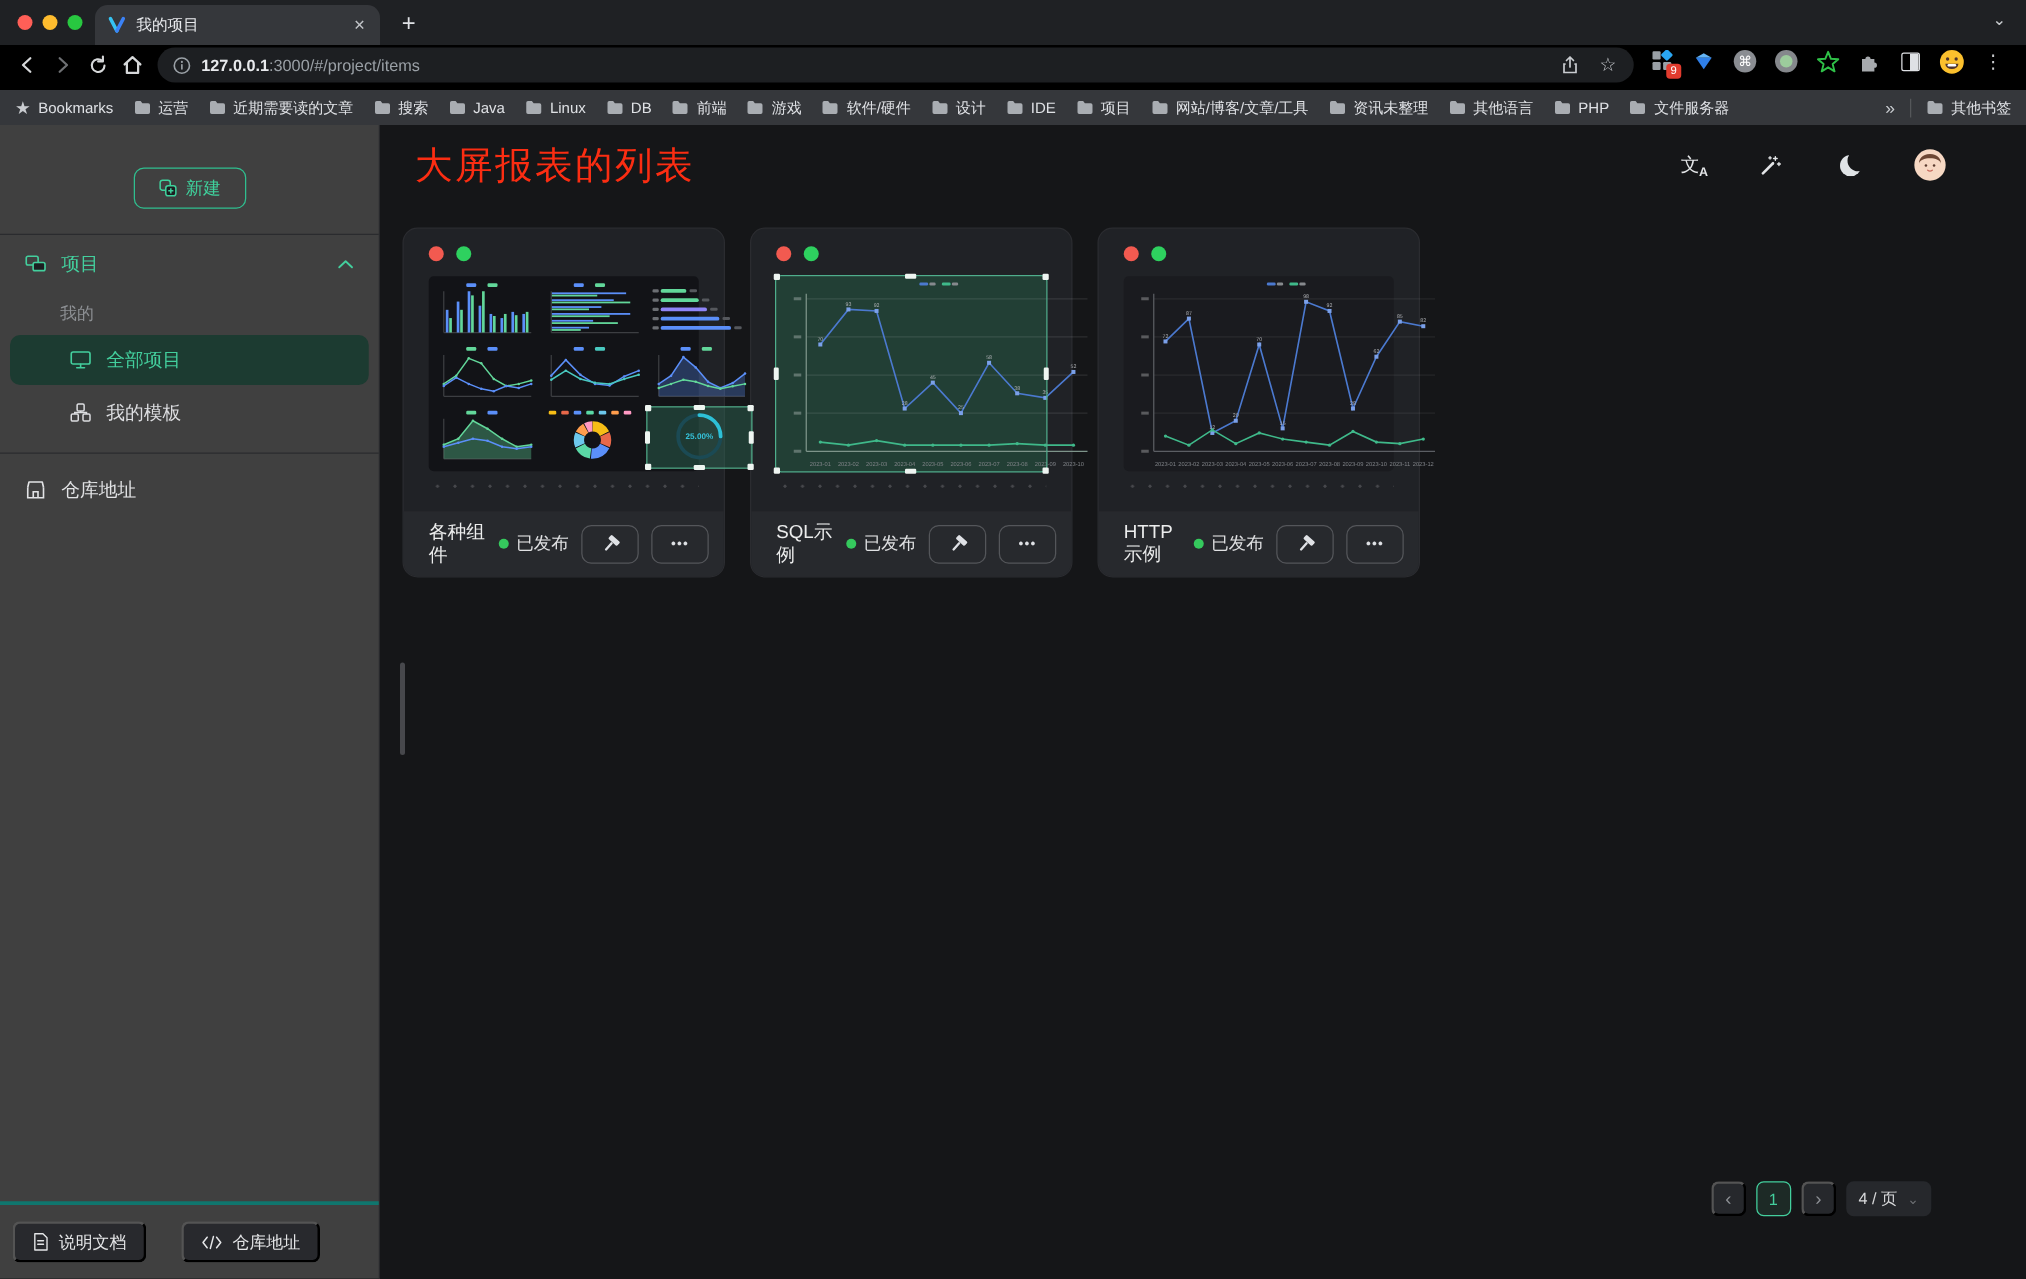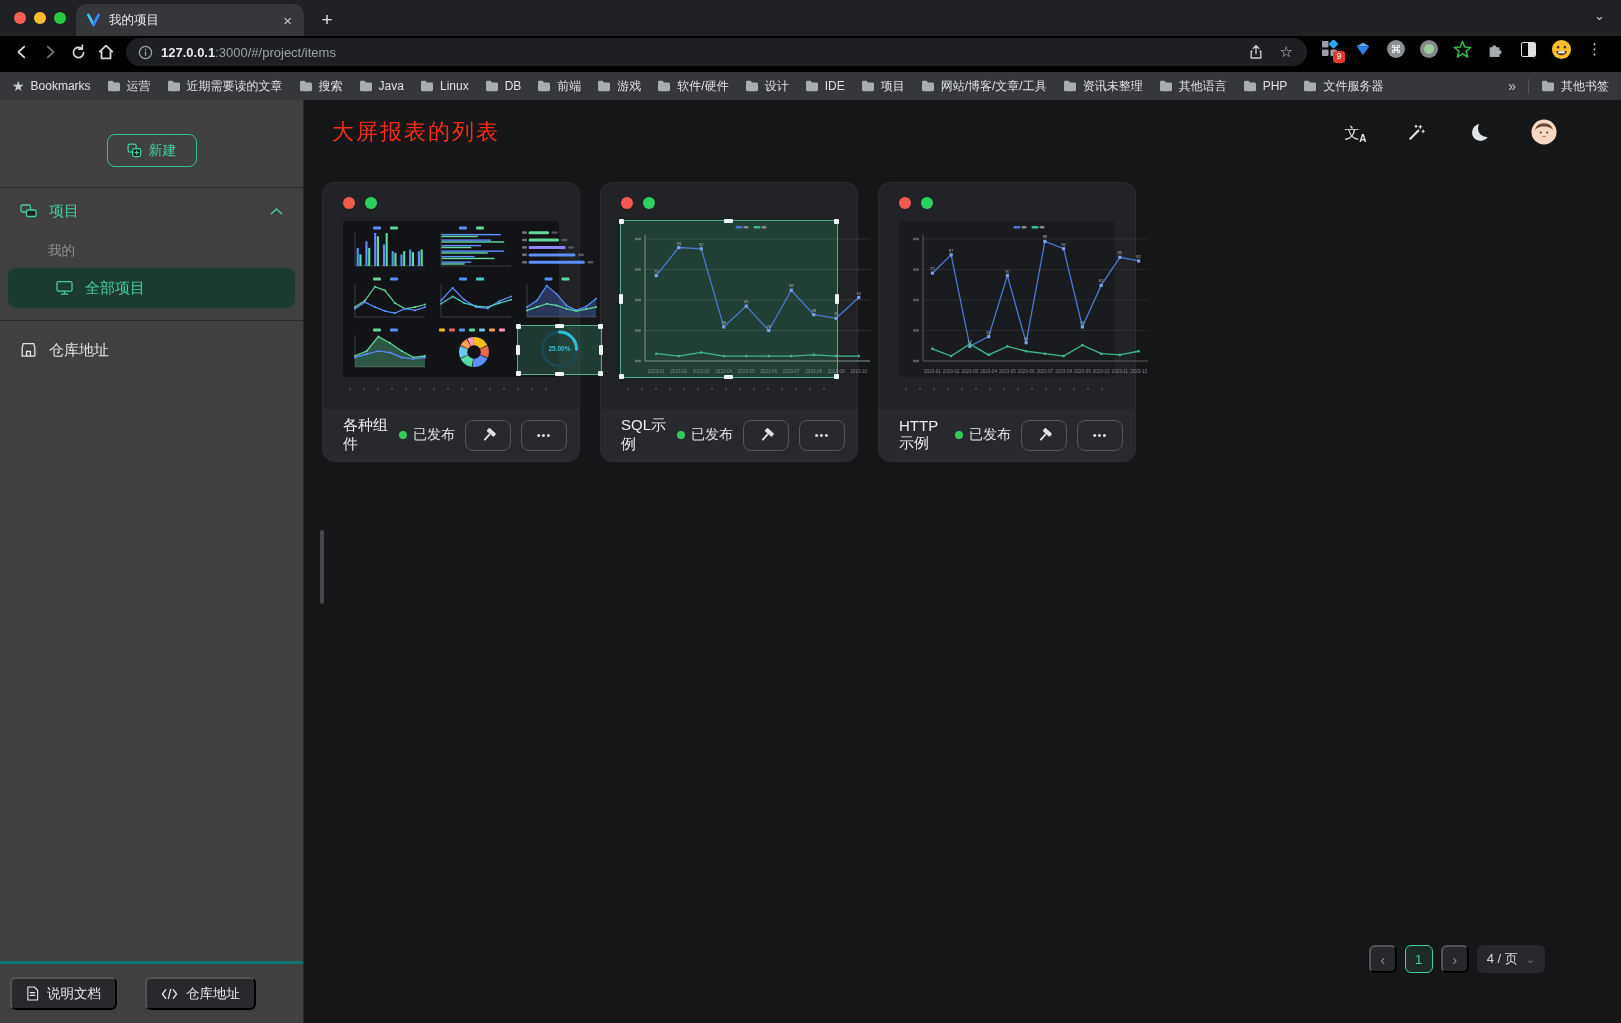--- a/index.html
+++ b/index.html
@@ -61,21 +61,21 @@
   .side-sub{display:flex;align-items:center;gap:12px;height:40px;margin:2px 8px;border-radius:8px;
             padding-left:48px;font-size:15px;color:#dcdde0}
   .side-sub.active{background:#1c3b31;color:#43cf9d}
   .side-bottom{position:absolute;left:0;right:0;bottom:0;border-top:3px solid #0f766e;
                padding:13px 10px;display:flex;gap:28px}
   .side-btn{height:33px;background:#28292d;border-radius:6px;display:flex;align-items:center;gap:8px;
             padding:0 14px;font-size:13.5px;color:#e4e5e7}
 
   .main{flex:1;position:relative;background:#151618}
   .page-header{height:64px;display:flex;align-items:center;padding:0 64px 0 28px}
-  .page-title{font-size:22px;color:#fb2d12;letter-spacing:2px;font-weight:500}
+  .page-title{font-size:30px;color:#fb2d12;letter-spacing:2px;font-weight:500}
   .hacts{margin-left:auto;display:flex;align-items:center;gap:38px}
   .hicon{width:26px;height:26px;display:flex;align-items:center;justify-content:center;color:#e3e5e7}
   .tr-ic{font-size:15px;position:relative;line-height:1}
   .tr-ic b{position:absolute;right:-7px;bottom:-4px;font-size:10px;font-weight:bold}
   .moon{width:17px;height:17px;border-radius:50%;box-shadow:inset 6px -4px 0 0 #dfe3e6}
 
   .cards{display:flex;gap:20px;padding:18px 0 0 18px}
   .card{width:258px;height:280px;background:#202226;border:1px solid #2b2c30;border-radius:12px;
         display:flex;flex-direction:column}
   .card-dots{display:flex;gap:10px;padding:14px 0 0 20px}
@@ -383,20 +383,29 @@
       </svg>
     </div>
     <div class="side-label">我的</div>
 
     <div class="side-sub active">
       <svg width="17" height="16" viewBox="0 0 17 16">
         <rect x="1" y="1.6" width="15" height="9.6" rx="1.5" stroke="#43cf9d" stroke-width="1.3" fill="none"></rect>
         <path d="M8.5 11.4 V14 M5.4 14.2 h6.2" stroke="#43cf9d" stroke-width="1.3" stroke-linecap="round"></path>
       </svg>
       <span>全部项目</span>
+    </div>
+    <div class="side-sub">
+      <svg width="17" height="16" viewBox="0 0 17 16">
+        <rect x="1" y="9.2" width="5.6" height="5.6" rx="1" stroke="#dcdde0" stroke-width="1.2" fill="none"></rect>
+        <rect x="10.4" y="9.2" width="5.6" height="5.6" rx="1" stroke="#dcdde0" stroke-width="1.2" fill="none"></rect>
+        <rect x="5.7" y="1.2" width="5.6" height="5.6" rx="1" stroke="#dcdde0" stroke-width="1.2" fill="none"></rect>
+        <path d="M3.8 9.2 V7.9 H13.2 V9.2 M8.5 6.8 v1.1" stroke="#dcdde0" stroke-width="1.2" fill="none"></path>
+      </svg>
+      <span>我的模板</span>
     </div>
     <div class="sdiv" style="margin-top:12px"></div>
 
     <div class="side-row" style="margin-top:6px">
       <svg width="17" height="16" viewBox="0 0 17 16">
         <path d="M2.2 5.8 L3.2 1.6 H13.8 L14.8 5.8" stroke="#e2e3e5" stroke-width="1.3" fill="none" stroke-linejoin="round"></path>
         <path d="M2.2 5.8 V14.2 H14.8 V5.8" stroke="#e2e3e5" stroke-width="1.3" fill="none"></path>
         <path d="M6.6 14 V9.4 h3.8 V14" stroke="#e2e3e5" stroke-width="1.3" fill="none"></path>
       </svg>
       <span>仓库地址</span>

